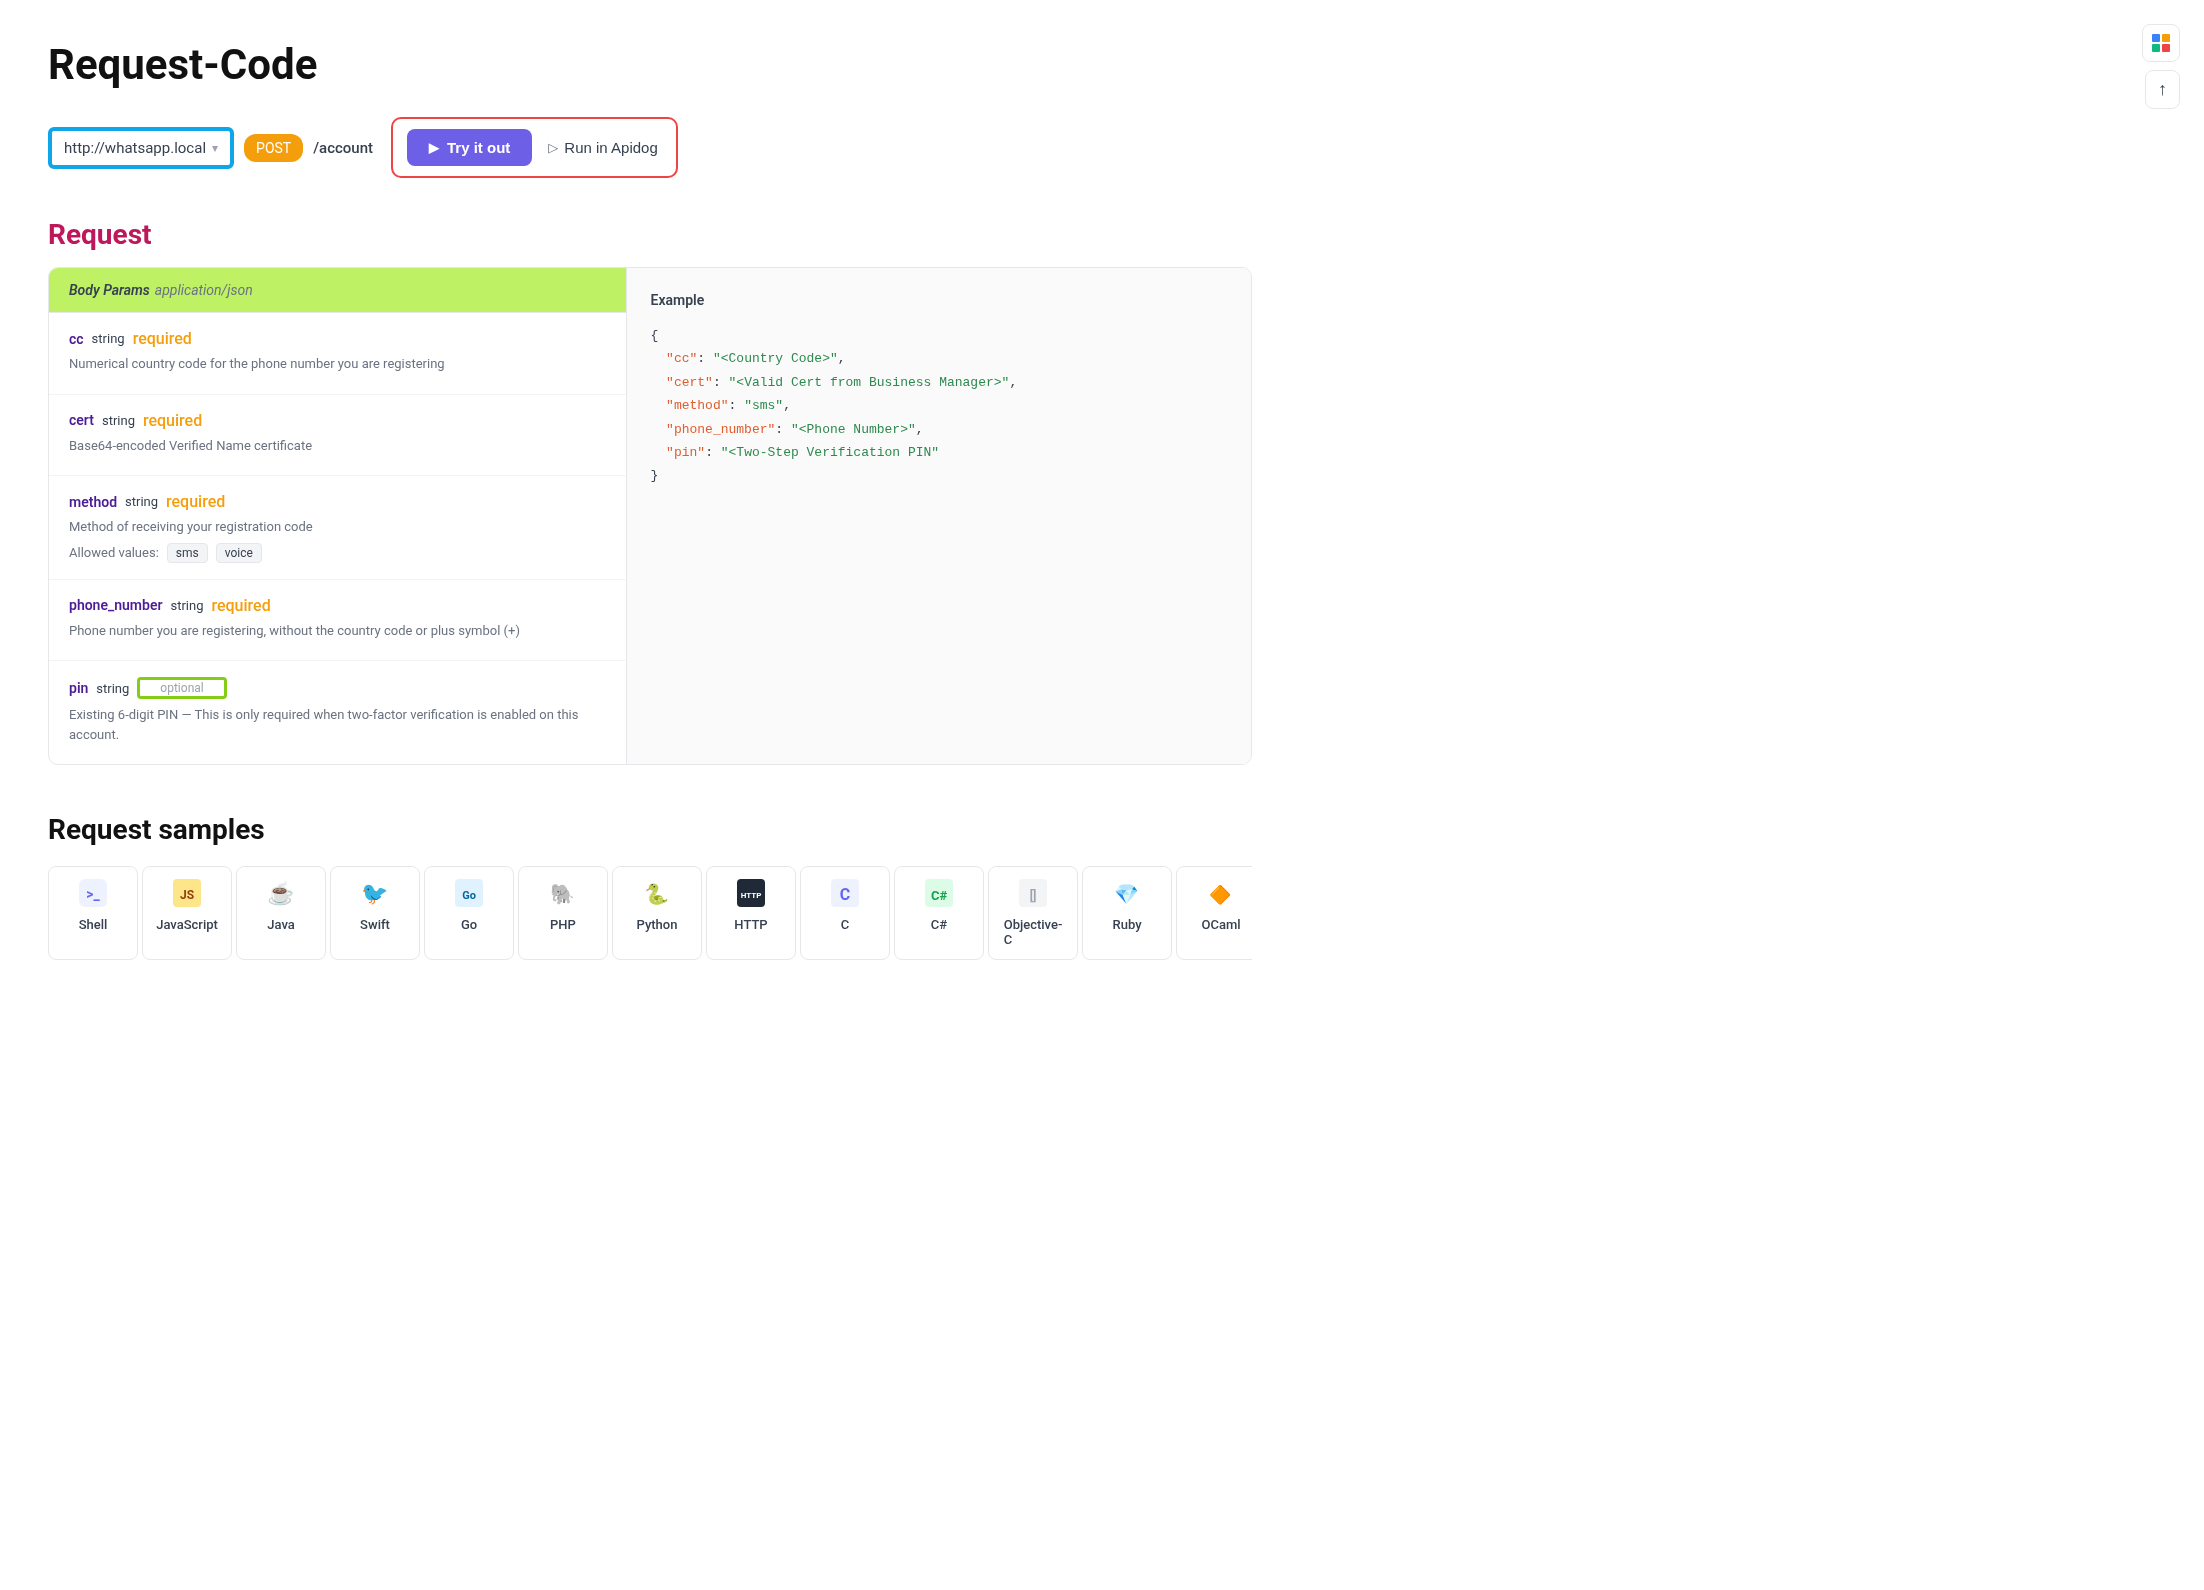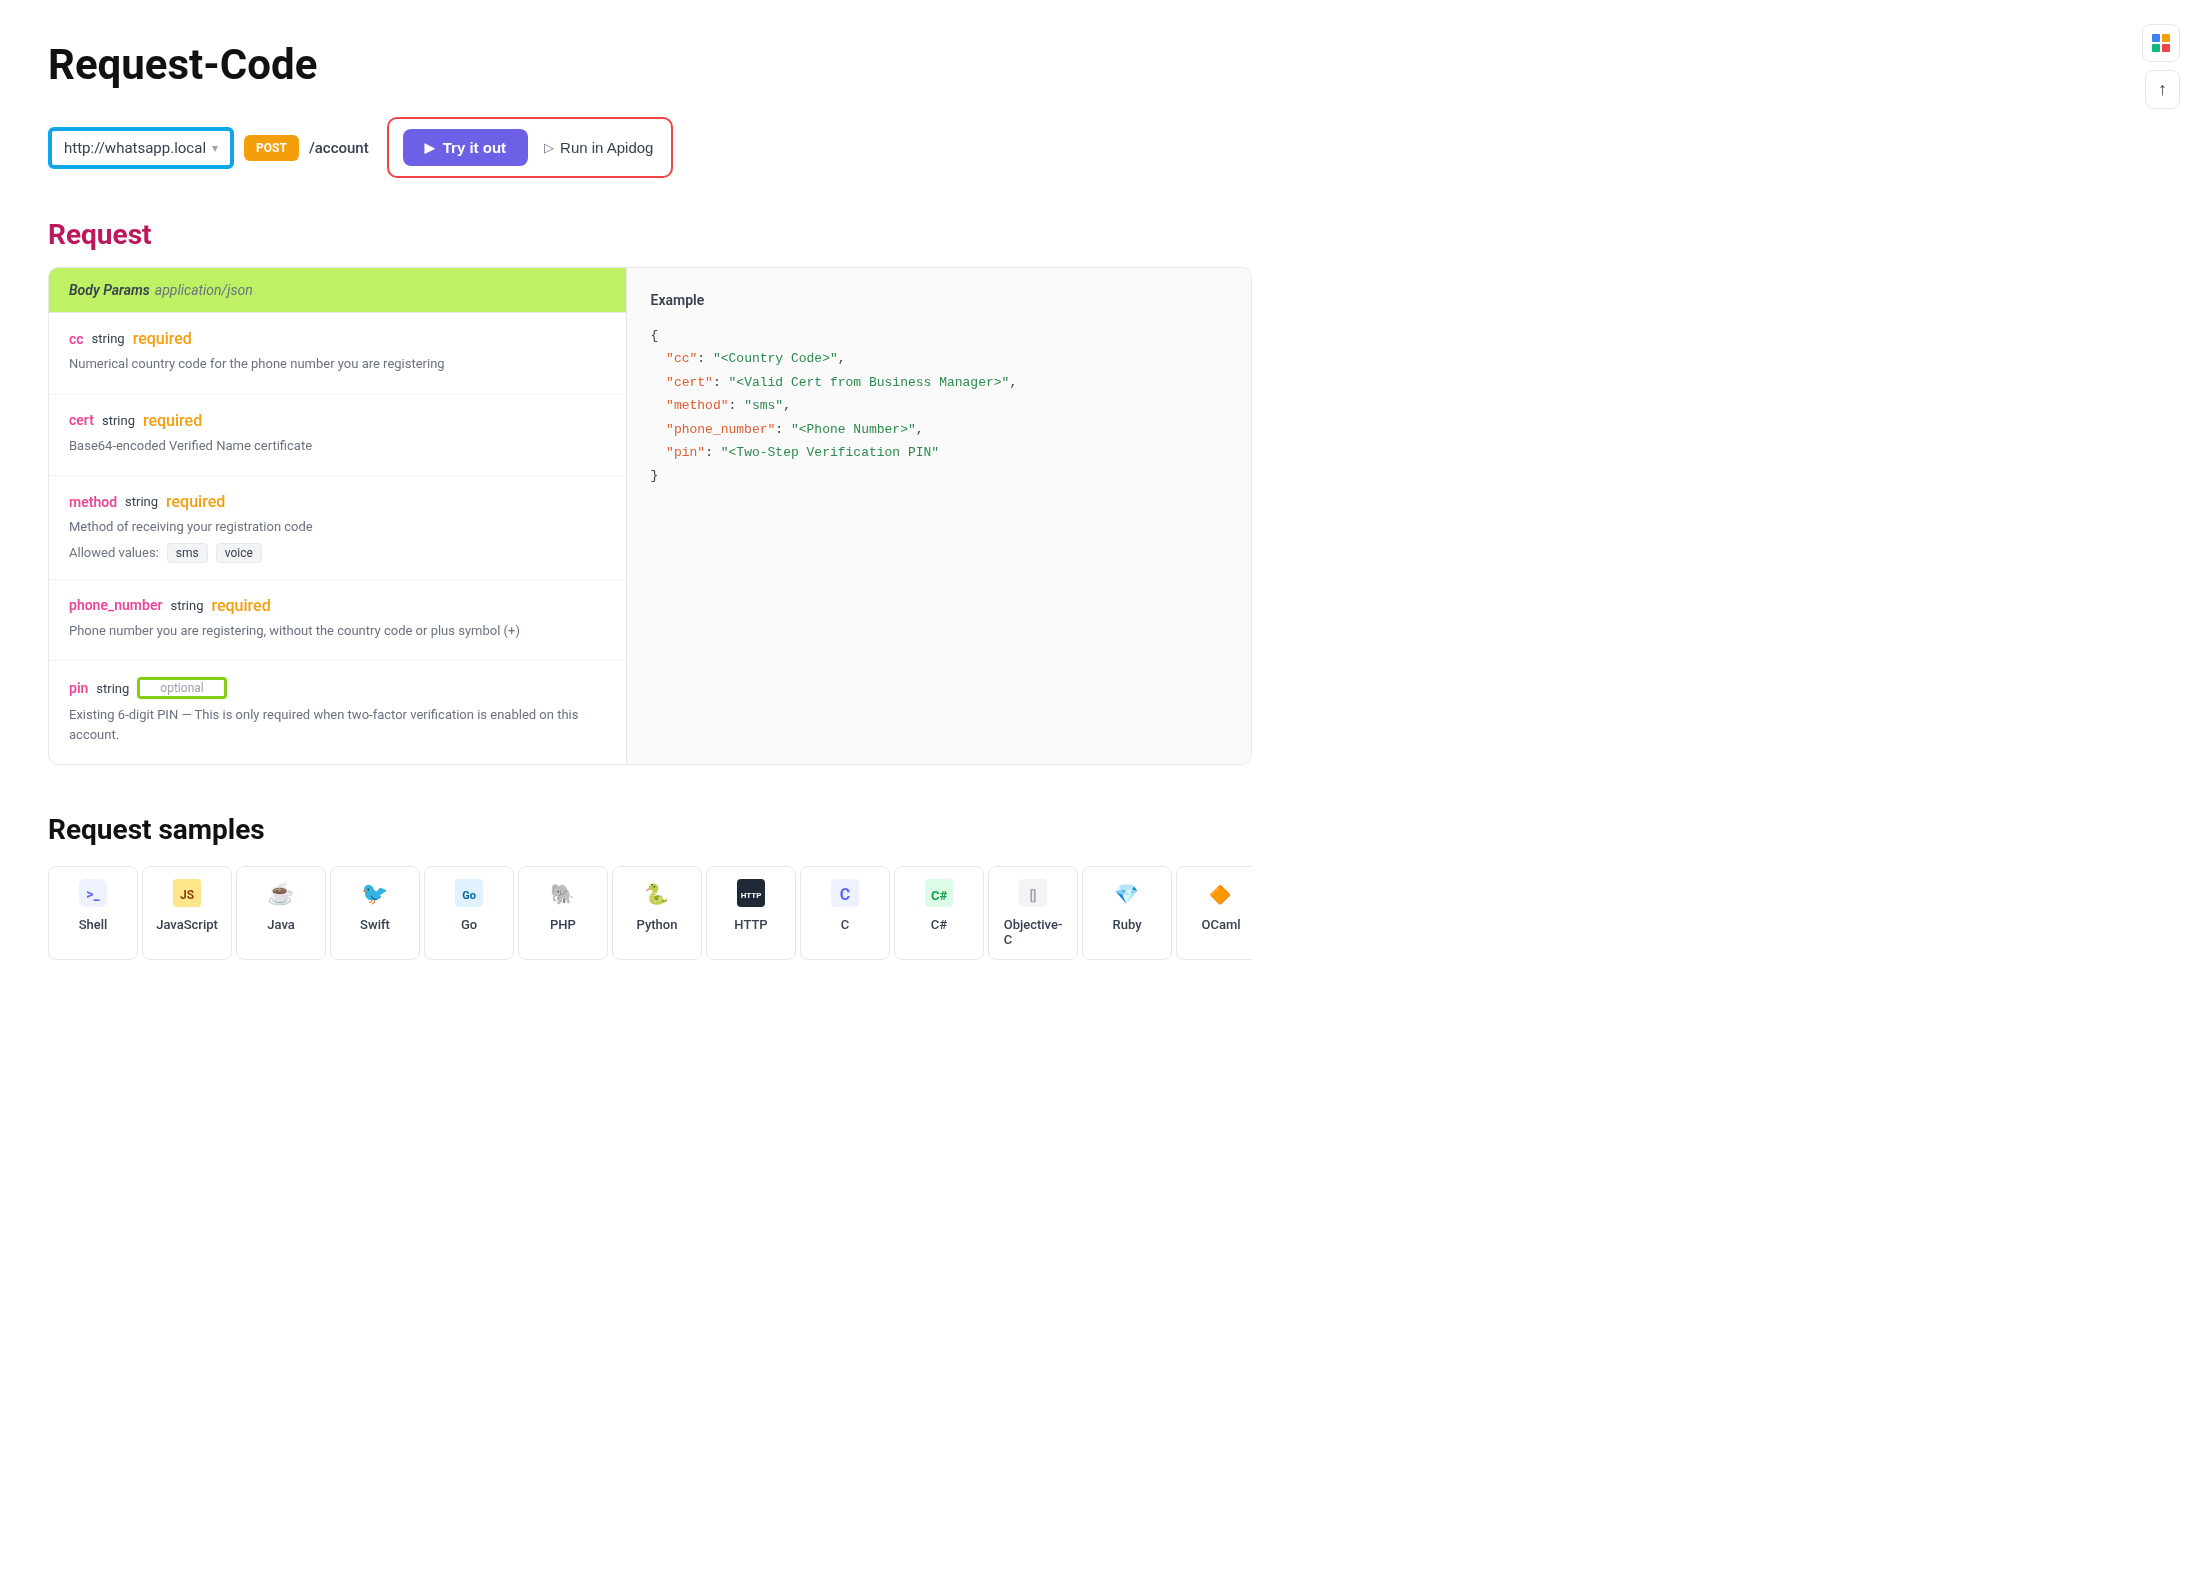--- a/index.html
+++ b/index.html
@@ -39,24 +39,24 @@
     }
 
     .base-url-select .chevron {
       color: #9ca3af;
       font-size: 12px;
     }
 
     .method-badge {
       background: #f59e0b;
       color: #fff;
-      font-weight: 700;
-      font-size: 12px;
+      font-weight: 400;
+      font-size: 14px;
       padding: 6px 12px;
-      border-radius: 6px;
+      border-radius: 12px;
     }
 
     .endpoint-path {
       font-size: 15px;
       color: #374151;
       font-weight: 500;
     }
 
     .try-it-out-box {
       border: 2px solid #ef4444;
@@ -164,21 +164,21 @@
     }
 
     .param-name-row {
       display: flex;
       align-items: center;
       gap: 8px;
       margin-bottom: 6px;
     }
 
     .param-name {
-      color: #ec4899;
+      color: #4c1d95;
       font-weight: 600;
       font-size: 14px;
     }
 
     .param-type {
       color: #374151;
       font-size: 13px;
     }
 
     .param-required {

